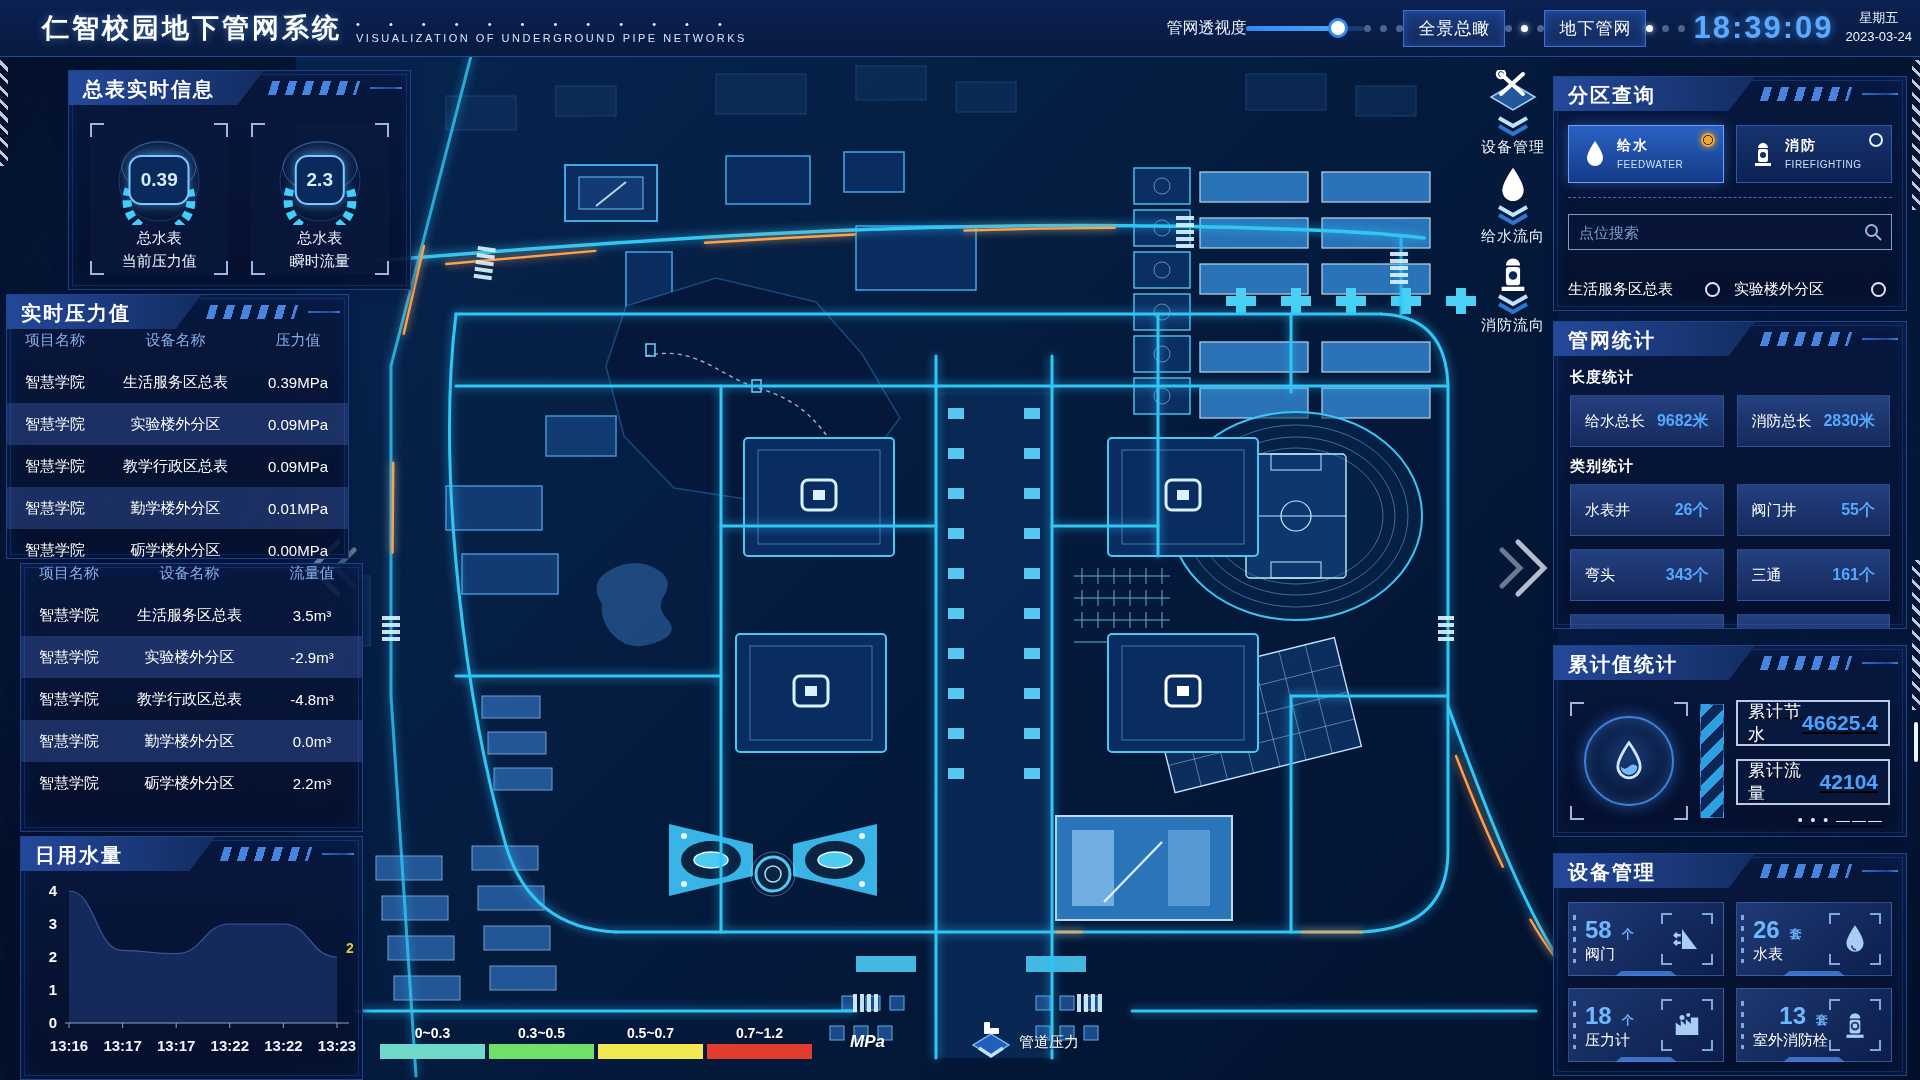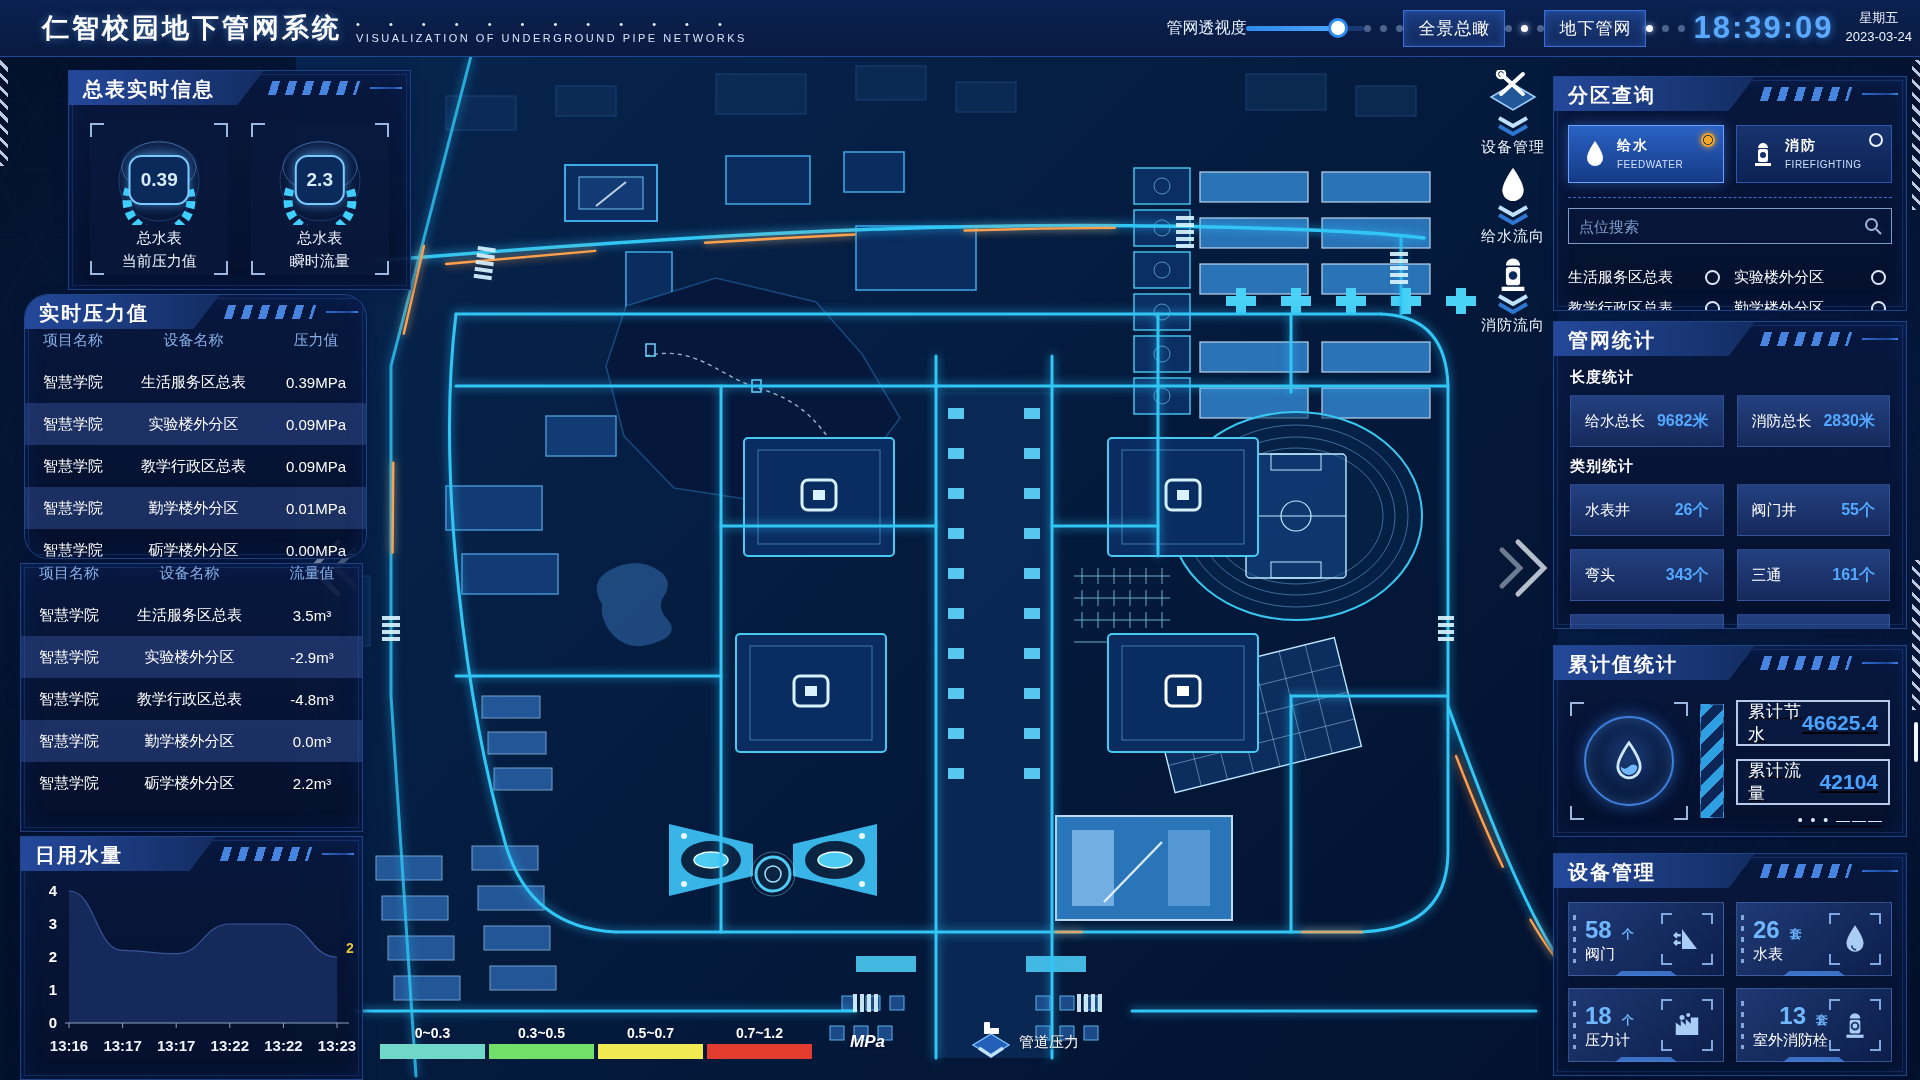--- a/index.html
+++ b/index.html
@@ -72,21 +72,21 @@
   
   .ztabs{display:flex;gap:12px;padding:12px 14px 4px;}
   .ztab{position:relative;flex:1;height:56px;display:flex;align-items:center;gap:10px;padding-left:14px;cursor:pointer;
         background:linear-gradient(180deg,#17336e,#0d2254);border:1px solid #2b58ad;}
   .ztab.active{background:linear-gradient(180deg,#2a62c4,#153a86);border-color:#6aa0ff;box-shadow:0 0 12px rgba(70,140,255,.45);}
   .ztab .zt{color:#fff;font-size:14px;font-weight:bold;letter-spacing:2px;line-height:1.1;}
   .ztab .zs{color:#cfe0ff;font-size:10px;letter-spacing:.5px;}
   .radio{position:absolute;right:8px;top:7px;width:14px;height:14px;border-radius:50%;border:2px solid #e8f0ff;box-sizing:border-box;}
   .radio.sel{border-color:#f5a623;background:radial-gradient(circle,#f5a623 0 4px,#20304f 4px);box-shadow:0 0 6px #f5a623;}
   .zdiv{border-top:1px dashed #3a6fd8;margin:10px 14px;}
-  .zsearch{position:relative;margin:10px 14px;height:34px;border:1px solid #7d9cc9;background:rgba(8,24,60,.6);}
+  .zsearch{position:relative;margin:16px 14px;height:34px;border:1px solid #7d9cc9;background:rgba(8,24,60,.6);}
   .zsearch input{width:calc(100% - 44px);height:100%;background:transparent;border:none;outline:none;
         color:#cfe0ff;font-size:15px;padding:0 10px;font-family:"Liberation Sans",sans-serif;}
   .zsearch input::placeholder{color:#7d9cc9;}
   .zsearch svg{position:absolute;right:8px;top:7px;}
   .zlist{display:grid;grid-template-columns:1fr 1fr;column-gap:8px;padding:8px 14px 0;}
   .zitem{display:flex;align-items:center;justify-content:space-between;height:31px;color:#fff;font-size:15px;cursor:pointer;}
   .zring{width:15px;height:15px;border-radius:50%;border:2px solid #dde8fa;box-sizing:border-box;margin-right:6px;}
   .subttl{color:#fff;font-size:15px;font-weight:bold;padding:10px 16px 6px;letter-spacing:1px;}
   .tiles{display:grid;grid-template-columns:1fr 1fr;gap:13px;padding:2px 16px 0;}
   .tile{height:50px;display:flex;align-items:center;justify-content:space-between;padding:0 14px;
@@ -625,21 +625,21 @@
           <div class="gpill">2.3</div>
         </div>
         <div class="glabel">
           <div>总水表</div>
           <div>瞬时流量</div>
         </div>
       </div>
     </div>
   </div>
 
-  <div class="panel" style="left:24px;top:294px;width:341px;height:263px;border-radius:24px;">
+  <div class="panel" style="left:6px;top:294px;width:341px;height:263px;">
     <div class="phdr">
         <div class="band"></div>
       <span class="ttl">实时压力值</span>
       <div class="slashes"></div>
         <div class="rule"></div>
     </div>
     <div class="thead">
       <span class="c1">项目名称</span>
       <span class="c2">设备名称</span>
       <span class="c3">压力值</span>

